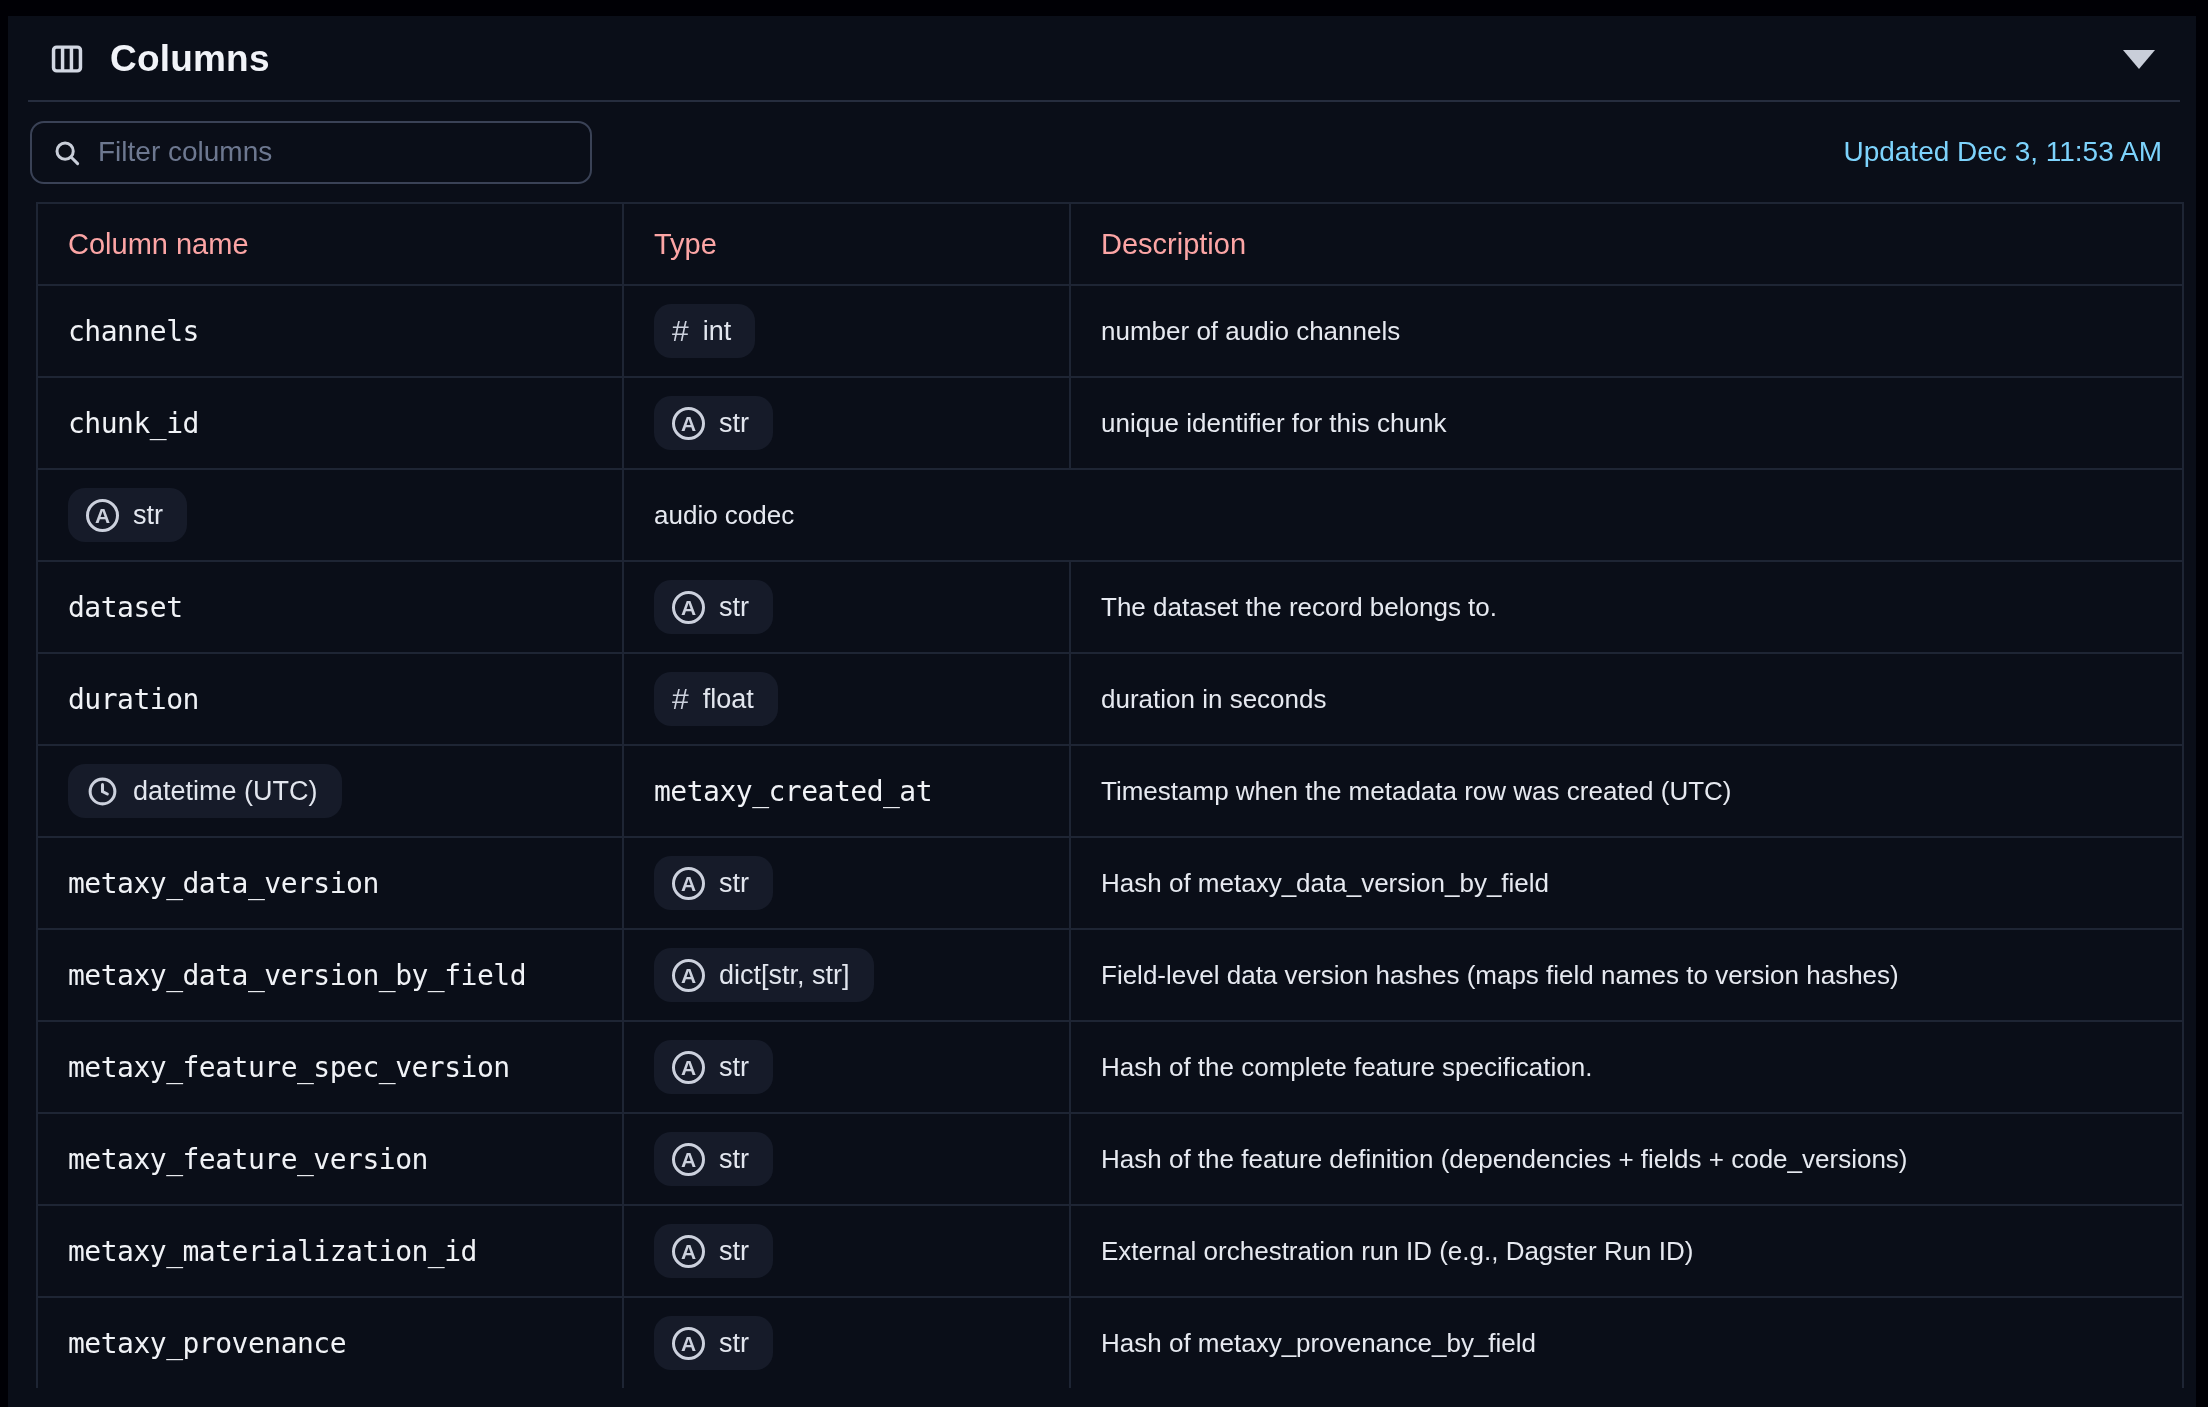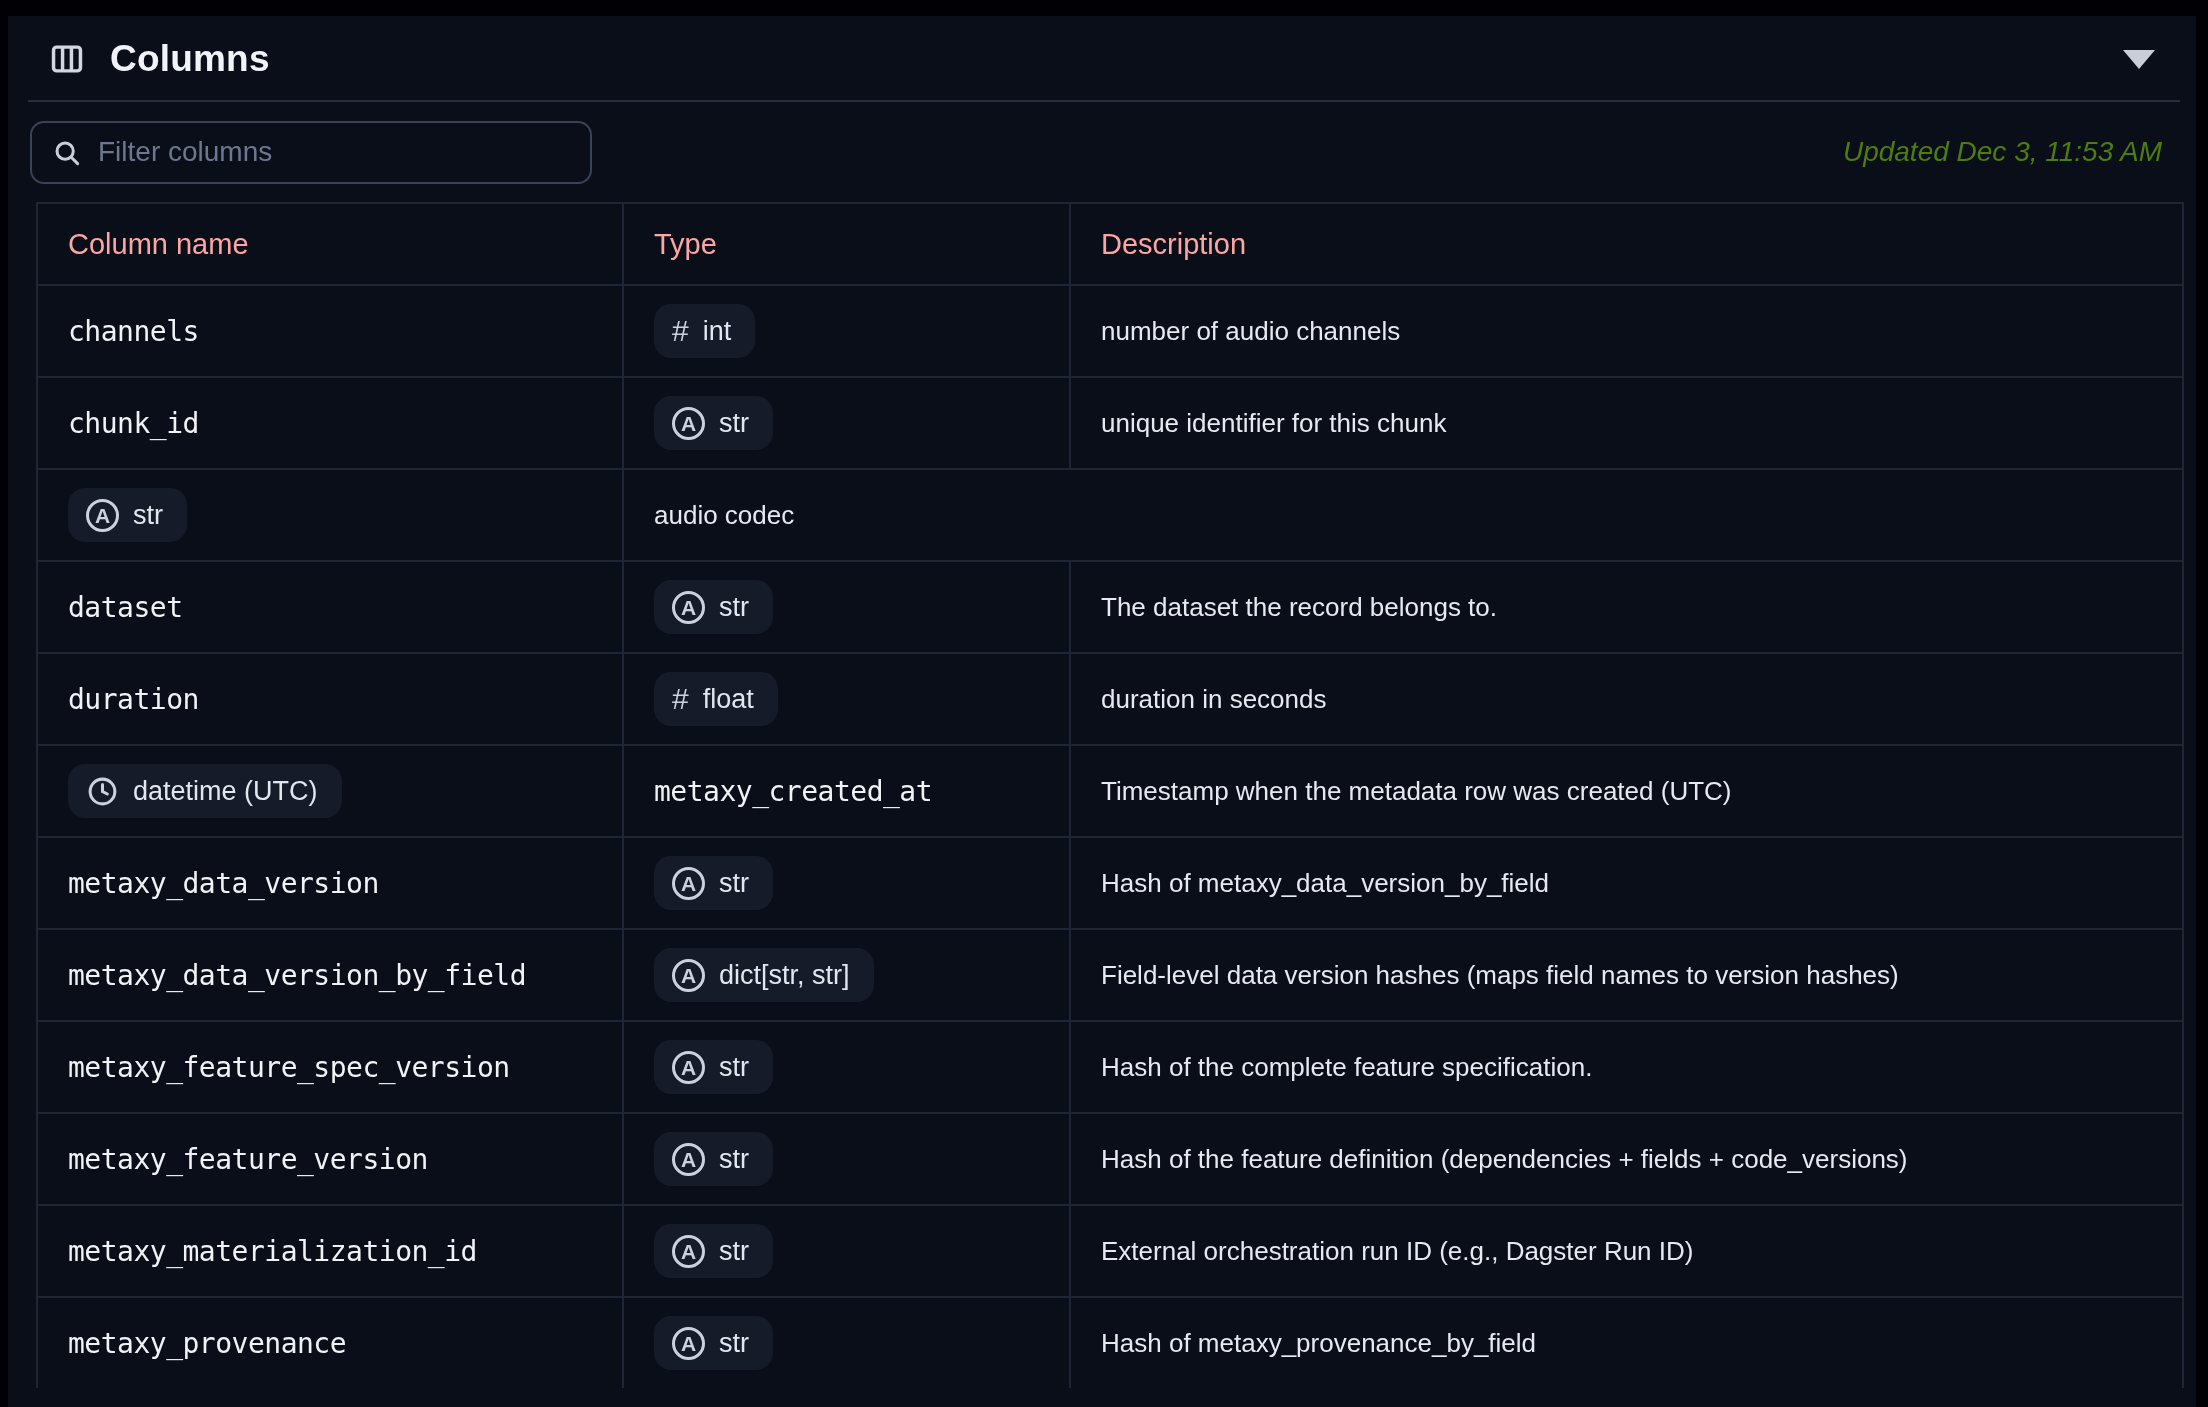--- a/index.html
+++ b/index.html
@@ -40,21 +40,21 @@
     position:relative; width:562px; height:63px;
   }
   .filter-input {
     width:100%; height:100%; background:transparent;
     border:2px solid #3a4256; border-radius:14px;
     color:#dfe3ec; font-size:28px; font-family:"Liberation Sans", sans-serif;
     padding:0 20px 0 66px; outline:none;
   }
   .filter-input::placeholder { color:#6d7890; }
   .search-icon { position:absolute; left:22px; top:17px; pointer-events:none; }
-  .updated-label { margin-left:auto; color:#4d7c0f; font-size:28px;font-style:italic; }
+  .updated-label { margin-left:auto; color:#7dd3fc; font-size:28px; }
 
   
   .table {
     margin:0 20px 0 28px; width:2148px;
     border:2px solid #1e2534; border-bottom:none;
   }
   .trow { display:grid; grid-template-columns:586px 447px 1fr; }
   .thead-row { height:80px; }
   .thead-row .cell { color:#fca5a5; font-size:29px; font-weight:400; }
   .body-row { height:92px; border-top:2px solid #1e2534; }

